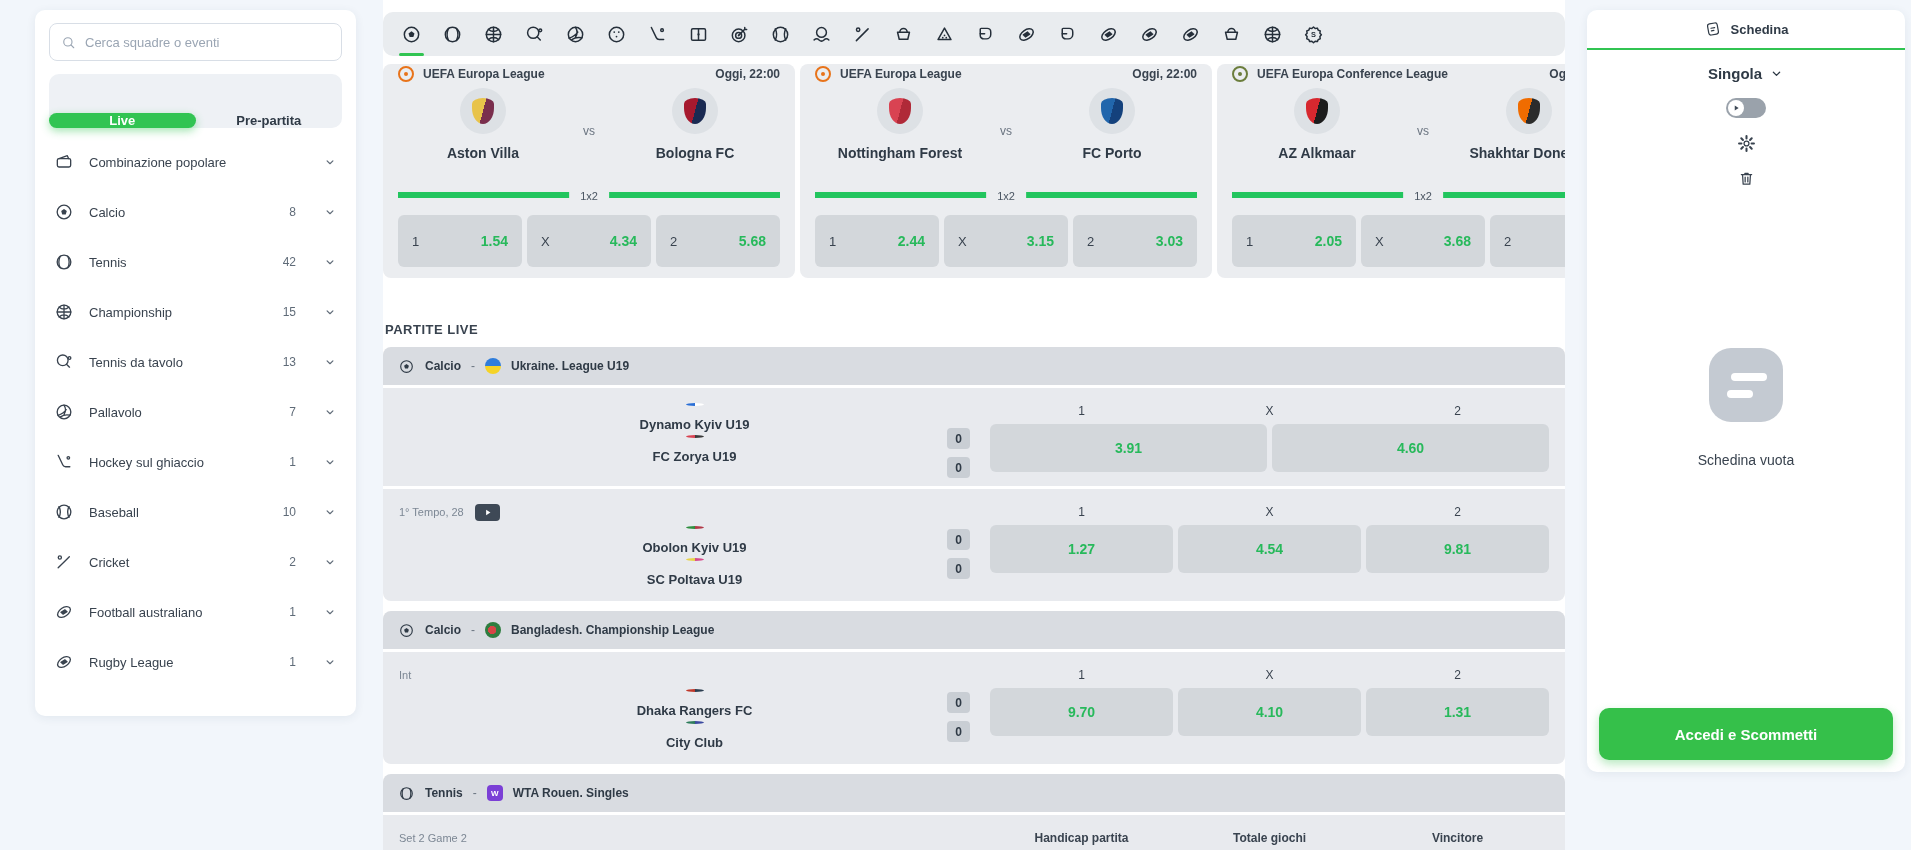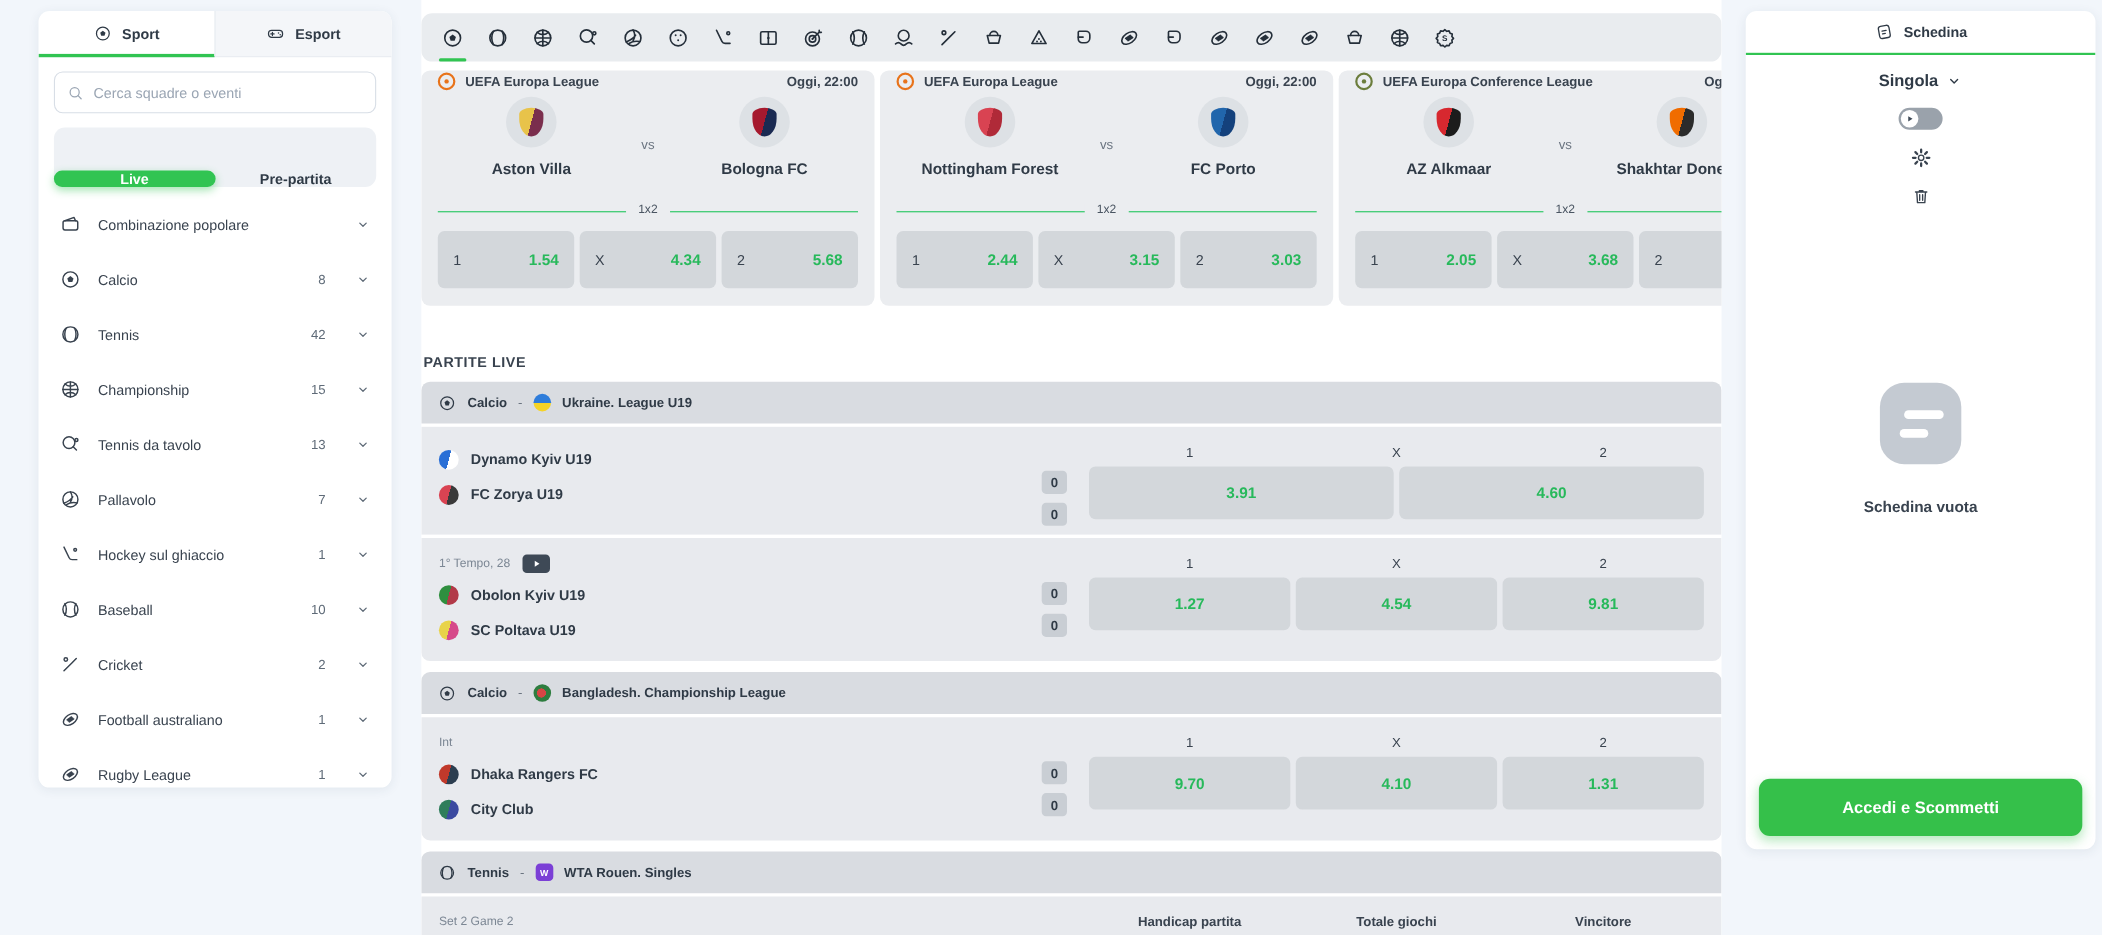--- a/index.html
+++ b/index.html
@@ -47,38 +47,38 @@
   .fhead{display:flex;align-items:center;padding:2px 15px 0;gap:9px;}
   .fleague{font-weight:700;font-size:12px;flex:1;display:flex;gap:9px;align-items:center;white-space:nowrap;color:#39434f;}
   .ftime{font-size:12px;font-weight:700;white-space:nowrap;color:#39434f;}
   .fteams{position:relative;height:98px;margin-top:6px;}
   .fteam{position:absolute;top:0;width:160px;text-align:center;}
   .fteam.home{left:20px;}.fteam.away{right:20px;}
   .crest-wrap{width:46px;height:46px;border-radius:50%;background:#dde1e5;margin:0 auto;display:flex;align-items:center;justify-content:center;}
   .crest{width:22px;height:26px;border-radius:50% 50% 50% 50% / 22% 22% 62% 62%;}
   .fvs{position:absolute;left:0;right:0;top:36px;text-align:center;color:#6a7480;font-size:12px;}
   .fname{margin-top:11px;font-size:14px;font-weight:700;color:var(--dark);white-space:nowrap;}
-  .fmarket{position:relative;margin:6px 15px 0;border-top:1px solid #22c55e;}
+  .fmarket{position:relative;margin:6px 15px 0;border-top:6px solid #22c55e;}
   .fmarket span{position:absolute;left:50%;top:-8px;transform:translateX(-50%);background:var(--card);padding:0 11px;font-size:11px;color:#4a5562;}
   .fodds{display:flex;gap:5px;padding:17px 15px 0;}
   .fodd{flex:1;height:52px;background:var(--btn);border-radius:6px;display:flex;align-items:center;justify-content:space-between;padding:0 14px;cursor:pointer;}
   .fodd .ol{font-size:13px;color:#39434f;}
   .fodd .ov{font-size:14px;font-weight:700;color:var(--odds);}
 
   .live-title{margin:44px 2px 10px;font-size:13px;font-weight:700;color:#39434f;letter-spacing:.5px;}
 
   .lsection{margin-bottom:10px;}
   .lhead{height:38px;background:var(--headbg);border-radius:8px 8px 0 0;display:flex;align-items:center;gap:10px;padding:0 15px;font-size:12px;font-weight:700;color:var(--dark);}
   .lhead .dash{color:#6a7480;font-weight:400;}
   .lsection .lrow:last-child{border-radius:0 0 8px 8px;}
   .lrow{background:var(--rowbg);margin-top:3px;display:flex;padding:10px 0 14px;}
   .lleft{flex:1;padding:2px 0 0 16px;position:relative;}
   .status{font-size:11px;color:var(--muted);display:flex;gap:11px;align-items:center;height:22px;}
   .playbtn{width:25px;height:17px;background:#3e4956;border-radius:4px;display:flex;align-items:center;justify-content:center;cursor:pointer;color:#fff;}
-  .tline{display:flex;align-items:center;gap:11px;height:29px;margin-top:3px;font-size:13px;font-weight:700;color:var(--dark);}
+  .tline{display:flex;align-items:center;gap:11px;height:29px;margin-top:3px;font-size:13px;font-weight:700;color:var(--dark);flex-direction:column;}
   .mini-crest{width:18px;height:18px;border-radius:50%;}
   .scores{position:absolute;right:20px;top:30px;display:flex;flex-direction:column;gap:8px;}
   .score{width:23px;height:21px;background:#c9ced4;border-radius:4px;display:flex;align-items:center;justify-content:center;font-size:12px;font-weight:700;color:var(--dark);}
   .lodds{width:575px;padding-right:16px;}
   .ohead{display:flex;gap:5px;height:26px;align-items:center;}
   .ohead div{flex:1;text-align:center;font-size:12px;color:#39434f;}
   .ohead.bold div{font-weight:700;}
   .obtns{display:flex;gap:5px;}
   .obtn{flex:1;height:48px;background:var(--btn);border-radius:6px;display:flex;align-items:center;justify-content:center;font-size:14px;font-weight:700;color:var(--odds);cursor:pointer;}
 
@@ -90,53 +90,31 @@
   .licon.wta{border-radius:4px;background:#7b3fd6;color:#fff;font-size:8px;font-weight:700;display:flex;align-items:center;justify-content:center;}
 
   
   .betslip{position:absolute;left:1587px;top:10px;width:318px;height:762px;background:#fff;border-radius:10px;box-shadow:0 2px 10px rgba(40,60,90,.08);overflow:hidden;}
   .bhead{height:40px;display:flex;align-items:center;justify-content:center;gap:9px;font-size:13px;font-weight:700;color:var(--dark);border-bottom:2px solid var(--green);}
   .bcontrols{display:flex;align-items:center;padding:15px 16px;gap:16px;flex-direction:column;}
   .bmode{font-size:15px;font-weight:700;color:var(--dark);display:flex;align-items:center;gap:7px;flex:1;cursor:pointer;}
   .toggle{width:40px;height:20px;border-radius:10px;background:#9aa2ab;position:relative;cursor:pointer;}
   .knob{width:16px;height:16px;border-radius:50%;background:#fff;position:absolute;left:2px;top:2px;display:flex;align-items:center;justify-content:center;color:#3e4956;}
   .bico{color:#39434f;cursor:pointer;}
-  .bempty{position:absolute;left:0;right:0;top:338px;text-align:center;font-weight:bold;}
+  .bempty{position:absolute;left:0;right:0;top:338px;text-align:center;}
   .bempty-icon{width:74px;height:74px;background:#c4cad2;border-radius:22px;margin:0 auto 30px;display:flex;flex-direction:column;align-items:center;justify-content:center;gap:9px;}
   .bar1{width:36px;height:8px;border-radius:4px;background:#fff;margin-left:6px;}
   .bar2{width:26px;height:8px;border-radius:4px;background:#fff;margin-right:12px;}
   .bempty-text{font-size:14px;color:#39434f;}
   .bcta{position:absolute;left:12px;right:12px;bottom:12px;height:52px;background:#35c04a;border-radius:10px;color:#fff;display:flex;align-items:center;justify-content:center;font-size:15px;font-weight:700;cursor:pointer;box-shadow:0 4px 10px rgba(53,192,74,.35);}
 </style>
 </head>
 <body>
 
 <aside class="sidebar">
-  <div class="tabs" id="sb-tabs">
-      <div class="tab active">
-        <span>
-          <svg viewBox="0 0 24 24" width="17" height="17" fill="none" stroke="currentColor" stroke-width="1.6" stroke-linecap="round" stroke-linejoin="round">
-            <circle cx="12" cy="12" r="8.2"></circle>
-            <path d="M12 8.4l3.4 2.5-1.3 4h-4.2l-1.3-4z" fill="currentColor" stroke="none"></path>
-          </svg>
-        </span>
-        <span>Sport</span>
-      </div>
-      <div class="tab inactive">
-        <span>
-          <svg viewBox="0 0 24 24" width="17" height="17" fill="none" stroke="currentColor" stroke-width="1.6" stroke-linecap="round" stroke-linejoin="round">
-            <rect x="3" y="8" width="18" height="9" rx="4"></rect>
-            <path d="M8 10.4v4.2M5.9 12.5h4.2"></path>
-            <circle cx="15.8" cy="11.4" r="1" fill="currentColor" stroke="none"></circle>
-            <circle cx="18" cy="13.6" r="1" fill="currentColor" stroke="none"></circle>
-          </svg>
-        </span>
-        <span>Esport</span>
-      </div>
-    </div>
   <div class="search">
     <span id="search-ic">
         <svg viewBox="0 0 24 24" width="15" height="15" fill="none" stroke="currentColor" stroke-width="1.8" stroke-linecap="round" stroke-linejoin="round">
           <circle cx="11" cy="11" r="6.6"></circle>
           <path d="M15.9 15.9L20.4 20.4"></path>
         </svg>
       </span>
     <input type="text" placeholder="Cerca squadre o eventi" style="">
   </div>
   <div class="segmented" id="sb-filters">

